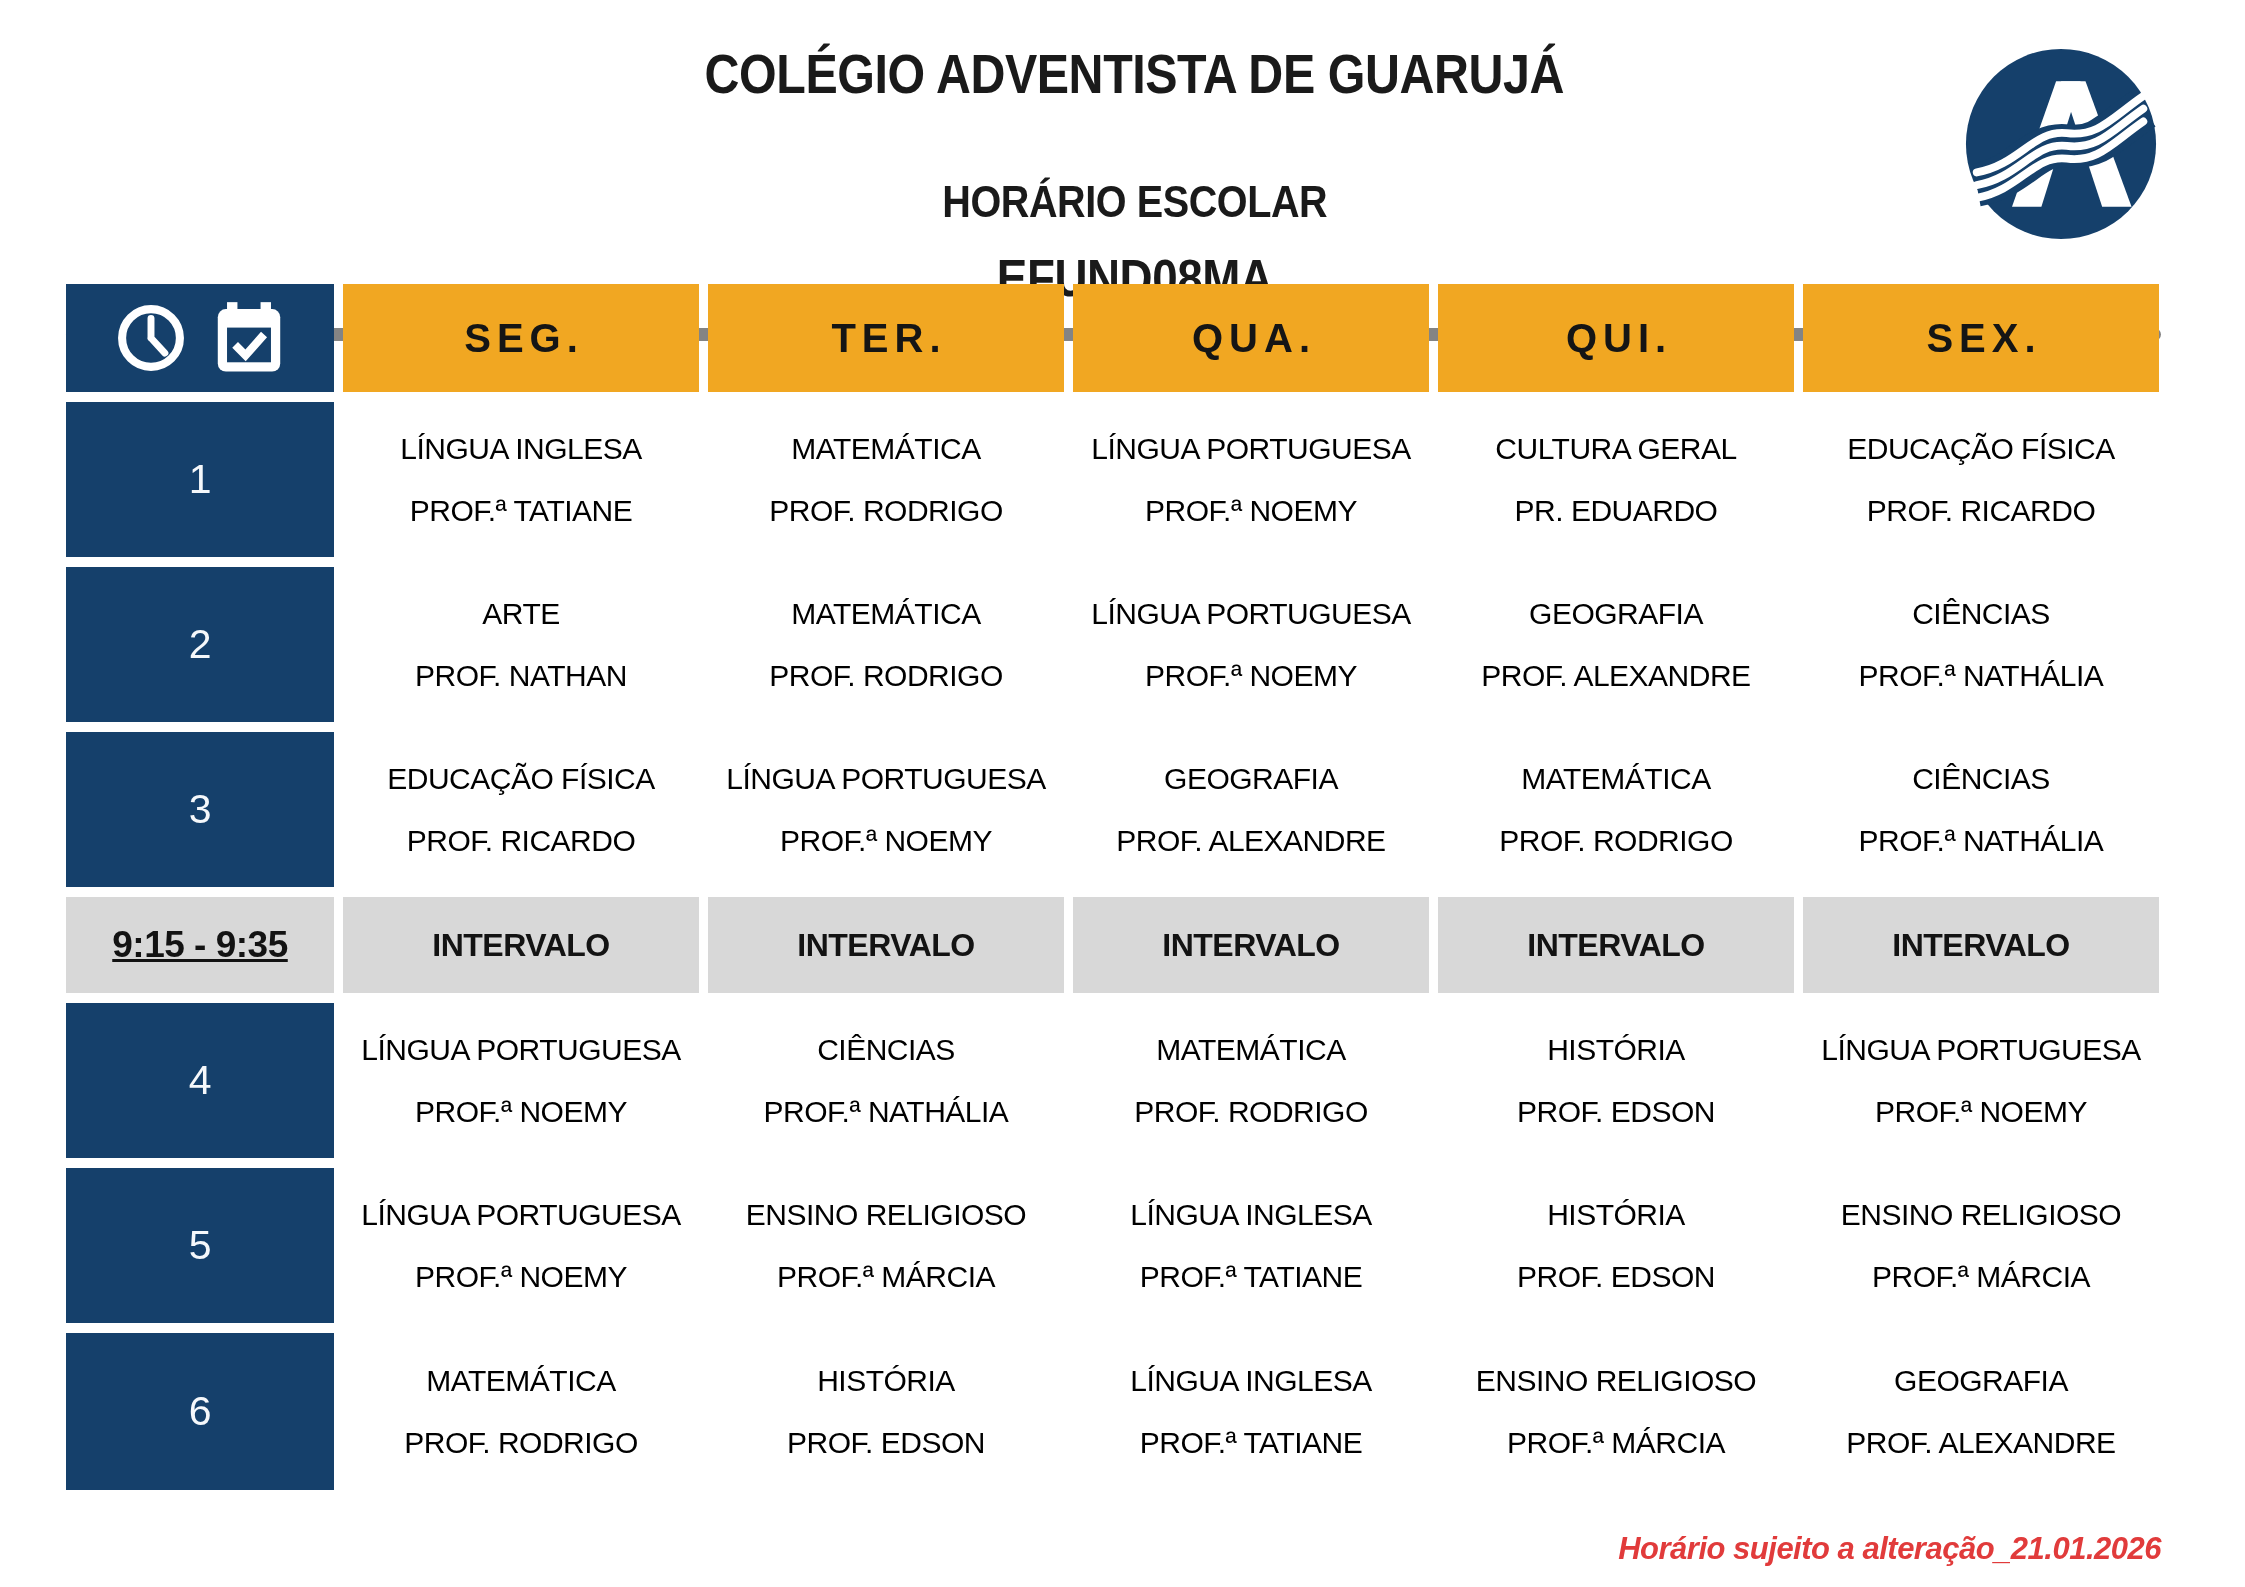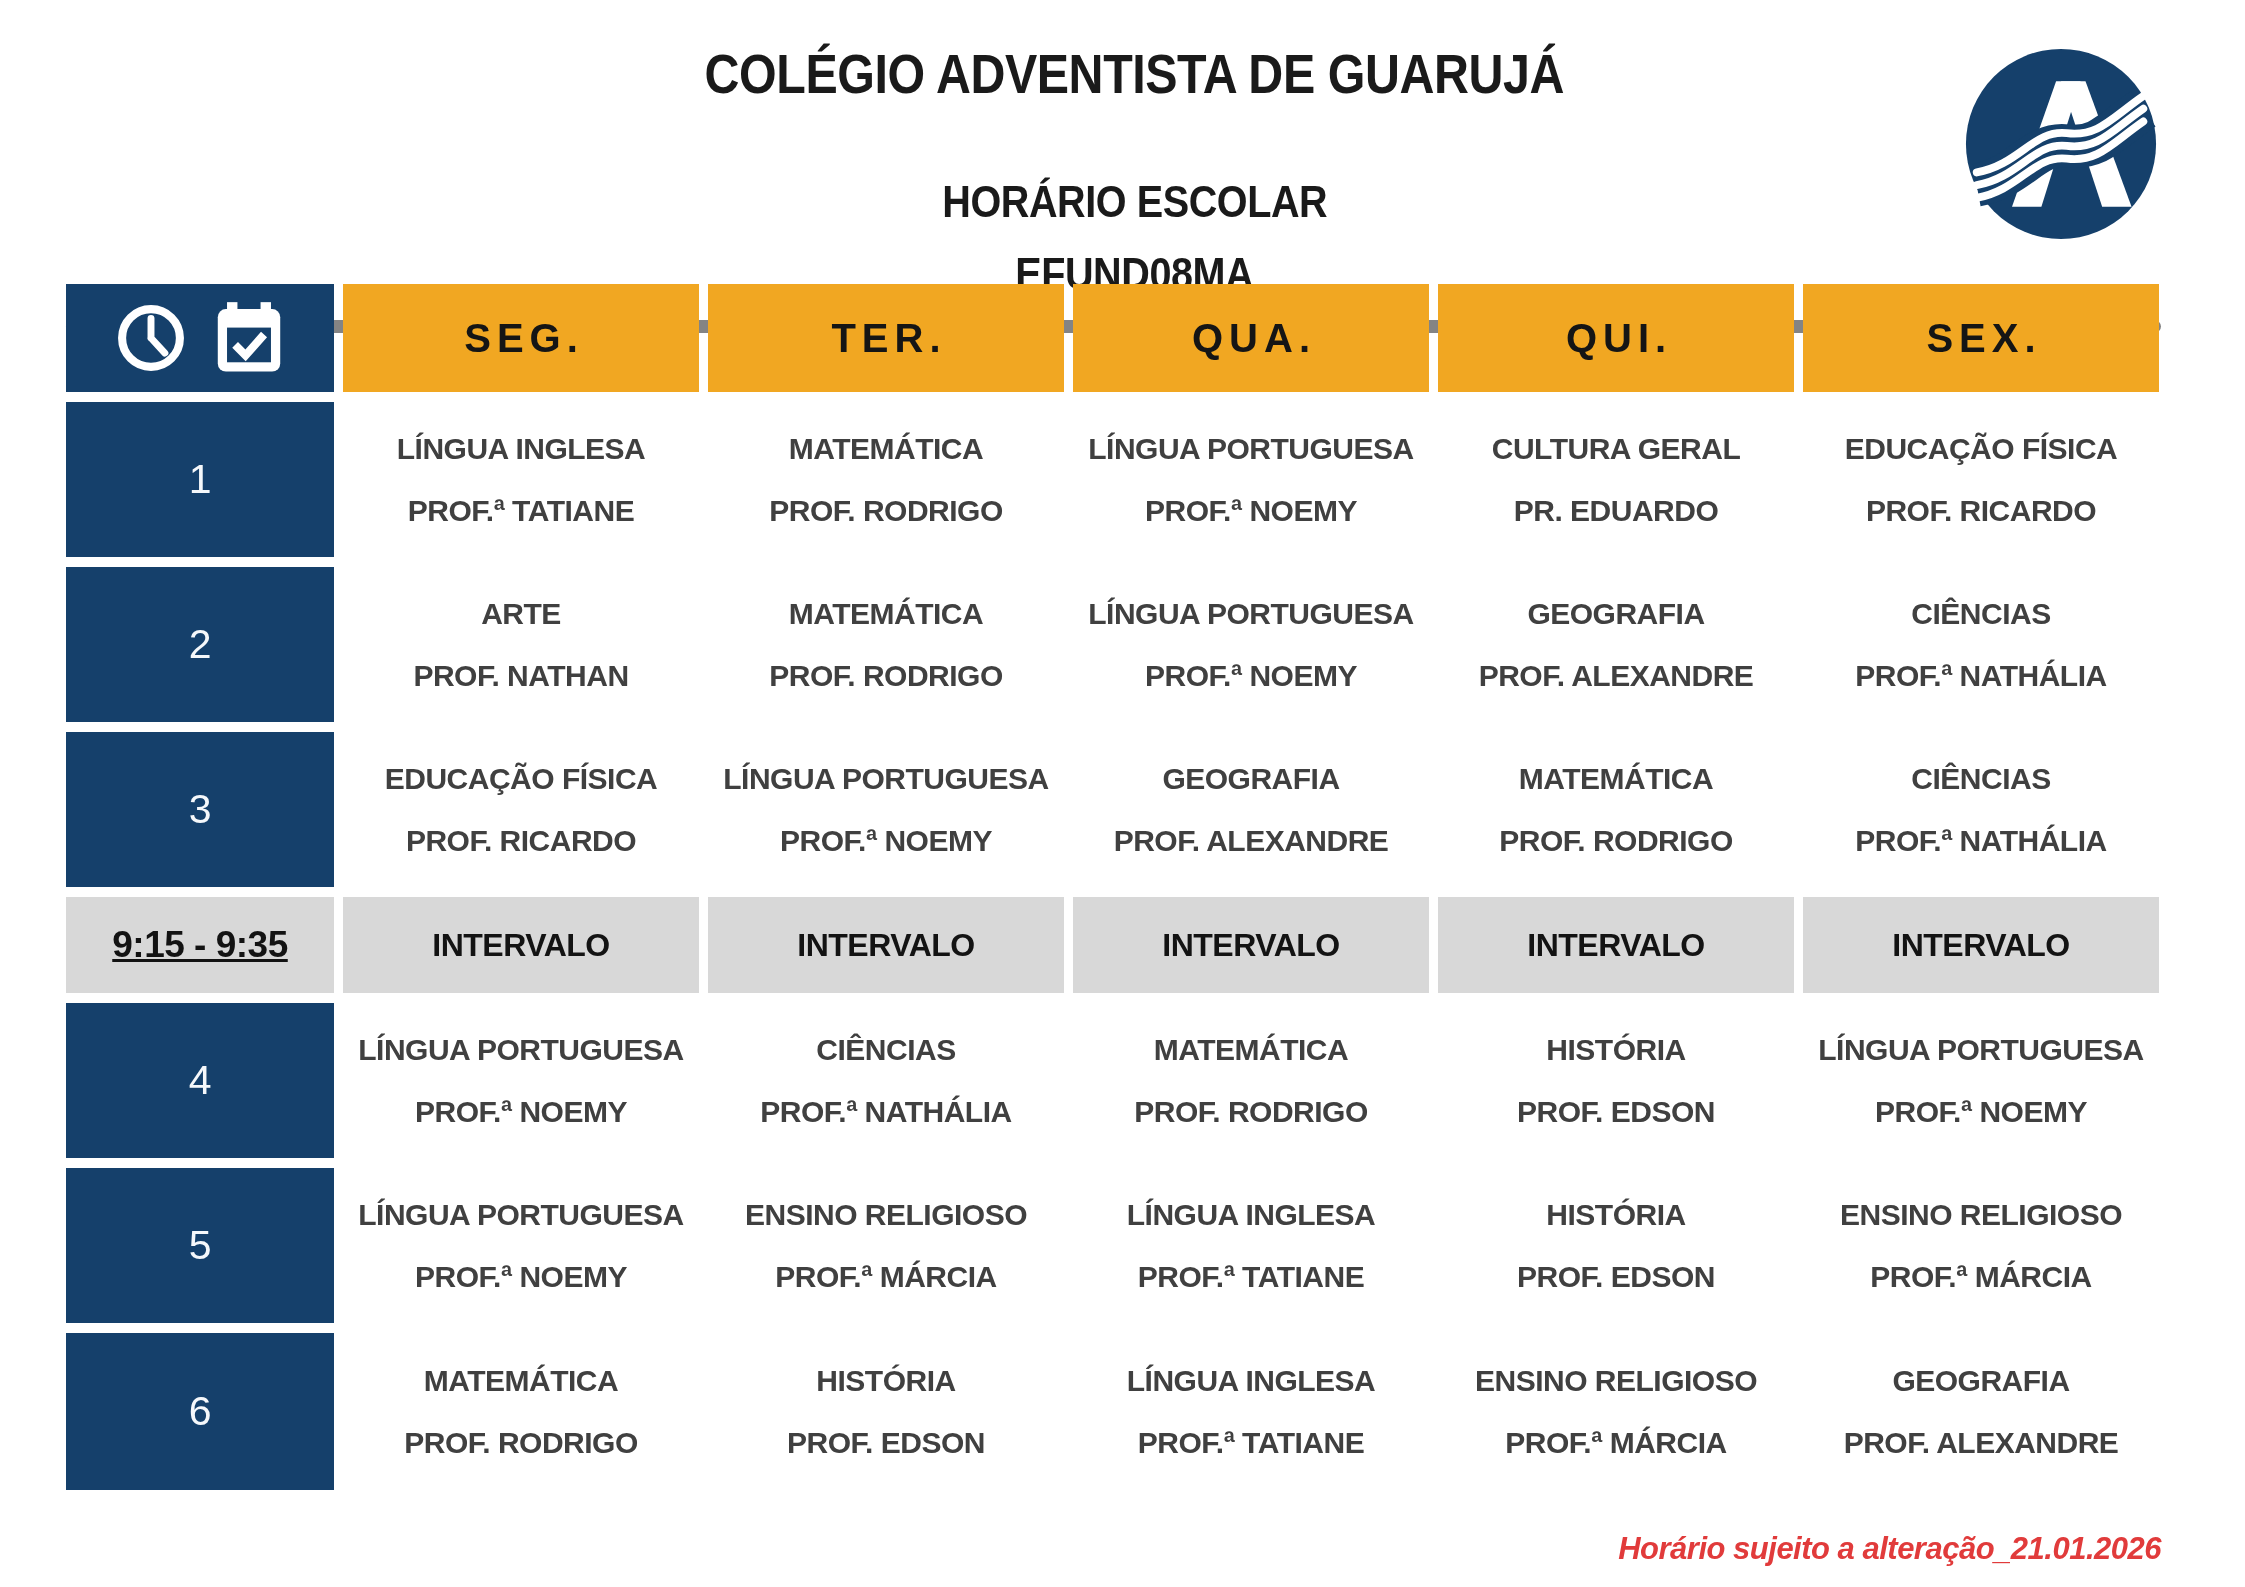--- a/index.html
+++ b/index.html
@@ -11,40 +11,40 @@
     --text_black:#1A1A1A;
   }
   html,body{margin:0;padding:0;background:#fff;}
   body{font-family:"Liberation Sans","DejaVu Sans",sans-serif;}
   .page{position:relative;width:2245px;height:1587px;background:#fff;overflow:hidden;}
 
   
   .titles{text-align:center;color:var(--text_black);padding-left:24px;}
   .school-name{margin:0;padding-top:42px;font-size:55px;font-weight:700;}
   .doc-title{margin:16px;padding-top:54px;font-size:45px;font-weight:700;}
-  .class-code{margin:0;padding-top:4px;font-size:45px;font-weight:700;}
+  .class-code{margin:0;padding-top:4px;font-size:52px;font-weight:700;}
   .condense{display:inline-block;transform:scaleX(.88);transform-origin:center;white-space:nowrap;letter-spacing:-.5px;}
   .divider{width:2095px;height:13px;margin:20px 0 0 66px;background:var(--divider_gray);border-radius:7px;}
   .logo{position:absolute;top:46px;right:86px;width:196px;height:196px;}
 
   
   .schedule{
     position:absolute;left:66px;top:284px;
     display:grid;
     grid-template-columns:268px repeat(5,356px);
     grid-template-rows:108px 155px 155px 155px 96px 155px 155px 157px;
     column-gap:9px;row-gap:10px;
   }
   .cell{display:flex;align-items:center;justify-content:center;}
   .corner{background:var(--navy);gap:24px;}
   .corner svg{display:block;}
   .day-h{background:var(--amber);color:#151515;font-size:40px;font-weight:700;letter-spacing:6px;padding-left:6px;}
   .period{background:var(--navy);color:#F5F8FB;font-size:41px;font-weight:500;letter-spacing:-.5px;}
   .time{background:var(--break_gray);color:#131313;font-size:37px;font-weight:700;letter-spacing:-.5px;text-decoration:underline;}
-  .lesson{flex-direction:column;gap:28px;background:#fff;color:#404040;font-size:30px;font-weight:700;text-align:center;letter-spacing:-.5px;}
+  .lesson{flex-direction:column;gap:28px;background:#fff;color:#000000;font-size:30px;font-weight:400;text-align:center;letter-spacing:-.5px;}
   .interval{background:var(--break_gray);color:#131313;font-size:32px;font-weight:700;letter-spacing:-.5px;}
 
   
   .note{position:absolute;right:84px;bottom:20px;color:var(--note_red);font-size:31px;font-weight:700;font-style:italic;letter-spacing:-.5px;}
 </style>
 </head>
 <body>
 
 <div class="page">
 

